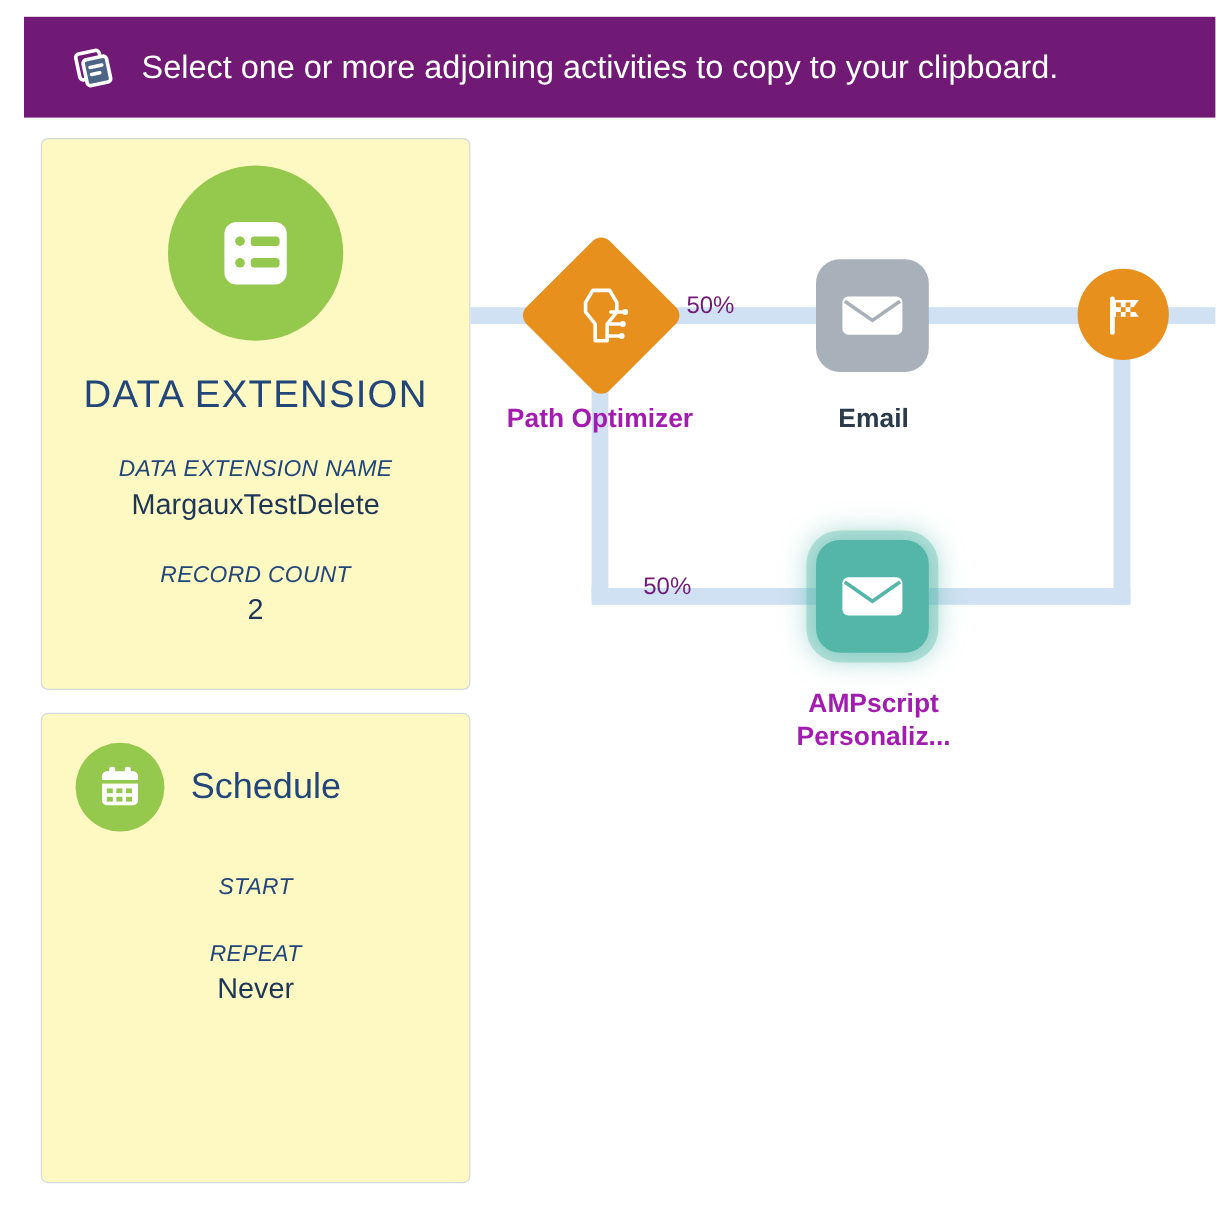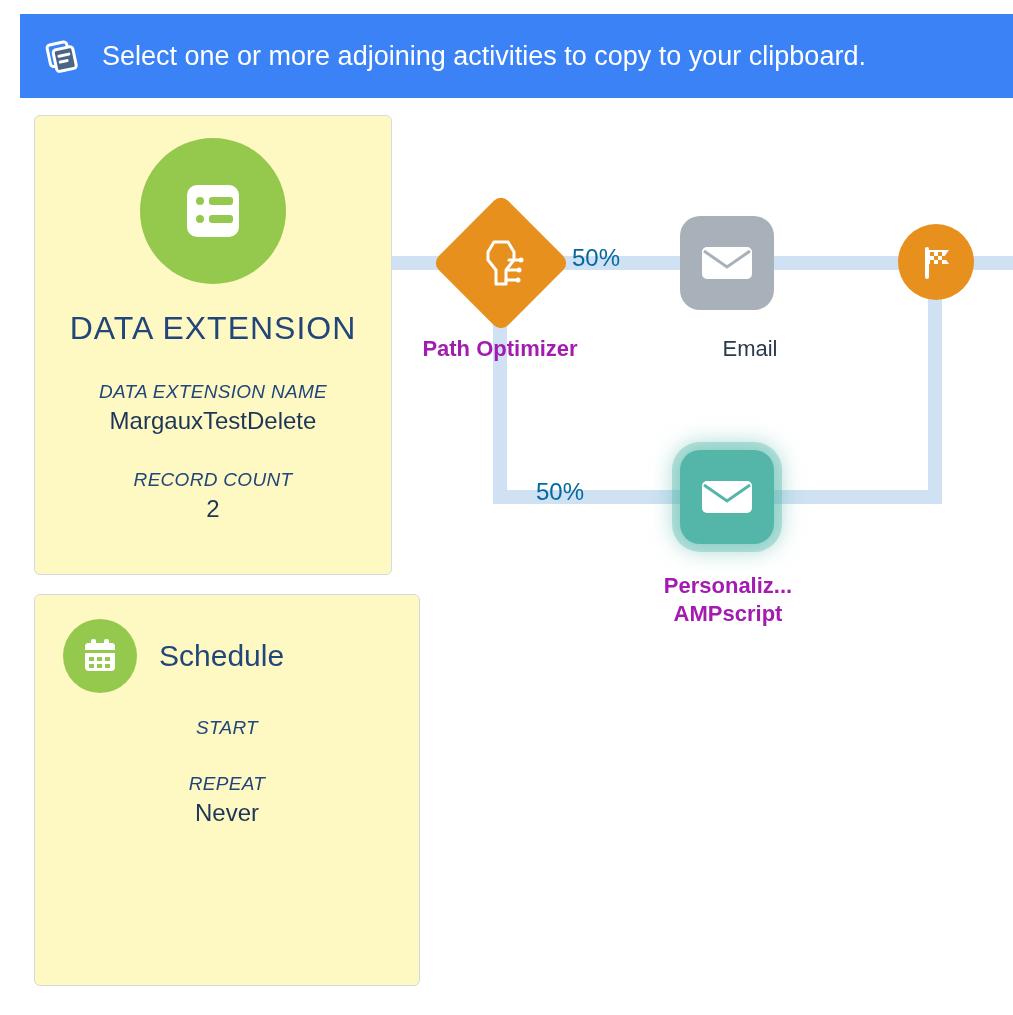--- a/index.html
+++ b/index.html
@@ -2,32 +2,32 @@
 <html><head>
 <meta charset="utf-8">
 <style>
   * { box-sizing: border-box; margin: 0; padding: 0; }
   html, body { width: 1013px; height: 1015px; font-family: -apple-system, "Segoe UI", "Helvetica Neue", Arial, sans-serif; background: #fff; }
   .viewport { position: relative; width: 1013px; height: 1015px; overflow: hidden; }
 
   
   .banner {
     position: absolute; left: 20px; top: 14px; right: 0; height: 84px;
-    background: #3b82f6; display: flex; align-items: center; gap: 22px;
-    padding-left: 20px; color: #fff;
+    background: #701a75; display: flex; align-items: center; gap: 22px;
+    padding-left: 36px; color: #fff;
   }
   .banner-text { font-size: 27px; font-weight: 400; }
 
   
   .card {
     position: absolute; background: #fef9c3; border: 1px solid #d4d9de; border-radius: 6px;
     text-align: center;
   }
   .card-entry { left: 34px; top: 115px; width: 358px; height: 460px; }
-  .card-schedule { left: 34px; top: 594px; width: 386px; height: 392px; }
+  .card-schedule { left: 34px; top: 594px; width: 358px; height: 392px; }
 
   .big-circle {
     width: 146px; height: 146px; border-radius: 50%; background: #95c94d;
     margin: 22px auto 0 auto; display: flex; align-items: center; justify-content: center;
   }
   .entry-title { margin-top: 26px; font-size: 32px; letter-spacing: 1px; color: #22467a; font-weight: 400; }
   .kv-label { font-size: 19px; color: #22467a; letter-spacing: .3px; font-style: italic; }
   .kv-value { font-size: 24px; color: #1d3557; margin-top: 4px; }
   .kv-group { margin-top: 34px; }
 
@@ -46,21 +46,21 @@
   .node-goal { width: 76px; height: 76px; border-radius: 50%; background: #e8901e; display:flex; align-items:center; justify-content:center; position:absolute;}
   .diamond {
     position: absolute; width: 98px; height: 98px; background: #e8901e;
     transform: rotate(45deg); border-radius: 10px; display:flex; align-items:center; justify-content:center;
     cursor:pointer;
   }
   .diamond > svg { transform: rotate(-45deg); }
 
   .node-label { position:absolute; font-size:22px; color:#2a3a4a; text-align:center; width:180px; }
   .node-label.bold { font-weight:600; color:#a21caf; }
-  .pct { position:absolute; font-size:24px; color:#0369a1; font-weight:500;text-align:right; }
+  .pct { position:absolute; font-size:20px; color:#701a75; font-weight:500;text-align:right; }
 
   
   .hline, .vline { position:absolute; background:#cfe1f2; }
   .hline { height:14px; }
   .vline { width:14px; }
 
   svg { display:block; }
 </style>
 </head>
 <body>
@@ -113,21 +113,21 @@
           <rect x="10" y="22" width="5" height="4" fill="#95c94d"></rect>
           <rect x="18" y="22" width="5" height="4" fill="#95c94d"></rect>
           <rect x="26" y="22" width="5" height="4" fill="#95c94d"></rect>
           <rect x="10" y="29" width="5" height="4" fill="#95c94d"></rect>
           <rect x="18" y="29" width="5" height="4" fill="#95c94d"></rect>
           <rect x="26" y="29" width="5" height="4" fill="#95c94d"></rect>
         </svg>
       </div>
       <div class="sched-title">Schedule</div>
     </div>
-    <div class="kv-group" style="margin-top:24px;">
+    <div class="kv-group" style="margin-top:36px;">
       <div class="kv-label">START</div>
     </div>
     <div class="kv-group" style="">
       <div class="kv-label">REPEAT</div>
       <div class="kv-value">Never</div>
     </div>
   </div>
 
   <div class="hline" style="left:392px; top:256px; width:70px;"></div>
   <div class="hline" style="left:546px; top:256px; width:138px;"></div>
@@ -152,31 +152,31 @@
   <div class="node-label bold" style="left:410px; top:336px;">Path Optimizer</div>
   <div class="pct" style="left:572px; top:244px;">50%</div>
   <div class="pct" style="left:536px; top:478px;">50%</div>
 
   <div class="node node-email-grey" style="left:680px; top:216px;">
     <svg width="54" height="40" viewBox="0 0 54 40">
       <rect x="2" y="4" width="50" height="32" rx="5" fill="#fff"></rect>
       <path d="M4 8 L27 24 L50 8" fill="none" stroke="#a8b0ba" stroke-width="3"></path>
     </svg>
   </div>
-  <div class="node-label" style="left:660px; top:336px;">Email</div>
+  <div class="node-label" style="left:638px; top:336px;font-weight:bold;">Email</div>
 
   <div class="node node-email-teal" style="left:680px; top:450px;">
     <svg width="54" height="40" viewBox="0 0 54 40">
       <rect x="2" y="4" width="50" height="32" rx="5" fill="#fff"></rect>
       <path d="M4 8 L27 24 L50 8" fill="none" stroke="#54b6a9" stroke-width="3"></path>
     </svg>
   </div>
   <div class="node-label bold" style="left:638px; top:572px; line-height:1.25;">
+    <div>AMPscript</div>
     <div>Personaliz...</div>
-    <div>AMPscript</div>
   </div>
 
   <div class="node-goal" style="left:898px; top:224px;">
     <svg width="42" height="42" viewBox="0 0 42 42">
       <line x1="12" y1="8" x2="12" y2="36" stroke="#fff" stroke-width="4" stroke-linecap="round"></line>
       <path d="M12 9 h22 l-5 7 l5 7 h-22 z" fill="#fff"></path>
       <g fill="#e8901e">
         <rect x="15" y="11" width="4" height="4"></rect>
           <rect x="23" y="11" width="4" height="4"></rect>
         <rect x="19" y="15" width="4" height="4"></rect>

